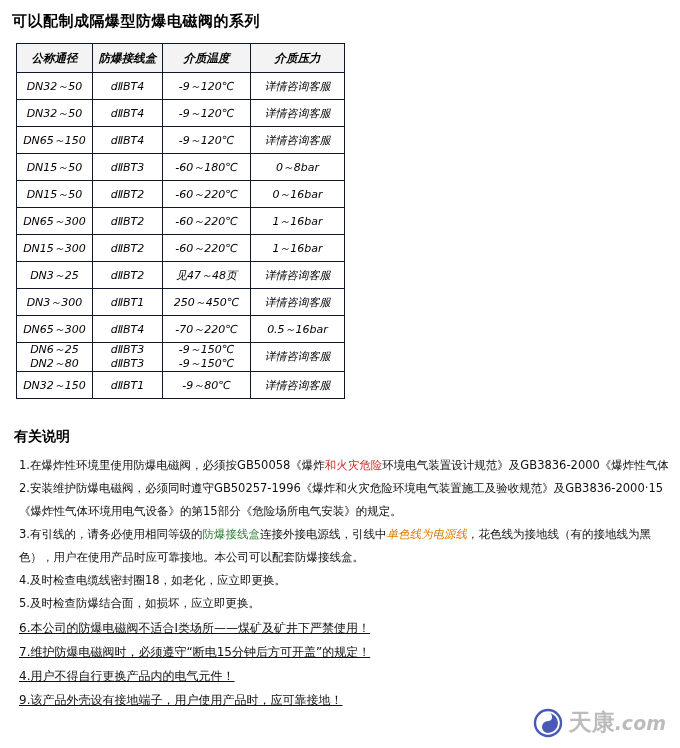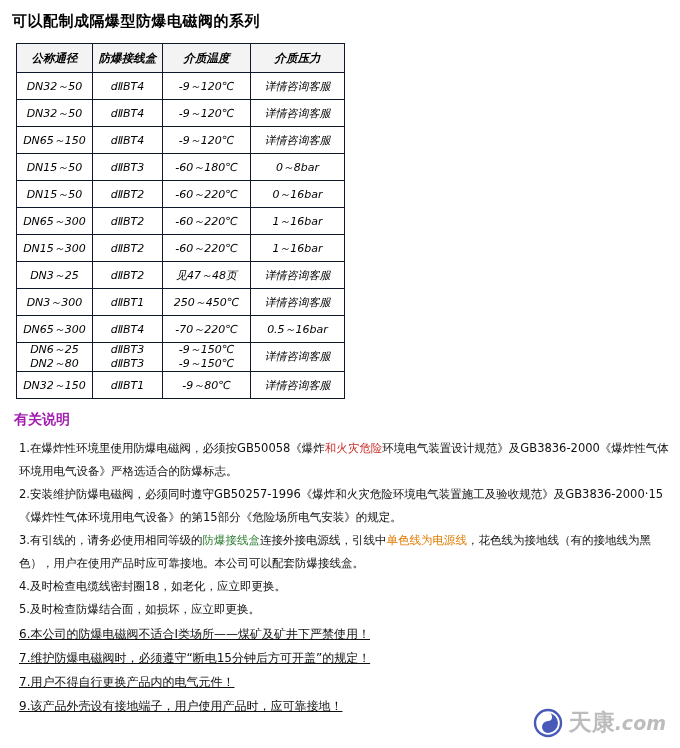--- a/index.html
+++ b/index.html
@@ -57,40 +57,40 @@
   .col3 { width: 88px; }
   .col4 { width: 94px; }
   td.multi {
     line-height: 14px;
     font-size: 10.5px;
     height: 34px;
   }
   .notes-title {
     font-size: 14px;
     font-weight: bold;
-    color: #a21caf;
-    margin: 12px 0 10px 4px;
+    color: #000000;
+    margin: 29px 0 10px 4px;
   }
   .note {
     font-size: 11.5px;
     line-height: 19px;
     color: #111111;
     margin: 0 0 4px 9px;
     max-width: 652px;
   }
   .note.bold-note {
     font-weight: normal;
     text-decoration: underline;
     font-size: 12px;
     line-height: 22px;
     margin-bottom: 2px;
   }
   .hl-red { color: #c9302c; }
   .hl-green { color: #2e7d32; }
-  .hl-orange { color: #e07b00; }
+  .hl-orange { color: #e07b00; font-style: italic; }
   .watermark {
     position: absolute;
     right: 14px;
     bottom: 10px;
     display: flex;
     align-items: center;
     gap: 6px;
     opacity: 0.95;
   }
   .wm-logo {
@@ -204,33 +204,32 @@
           <td>-9～80℃</td>
           <td>详情咨询客服</td>
         </tr>
       </tbody>
   </table>
 
   <div class="notes-title">有关说明</div>
 
   <div id="notes-container">
       <div class="note"><span>1.在爆炸性环境里使用防爆电磁阀，必须按GB50058《爆炸</span><span class="hl-red">和火灾危险</span><span>环境电气装置设计规范》及GB3836-2000《爆炸性气体</span></div>
-      <div class="note"><span>环境用电气设备》严格选适合的防爆标志。</span></div>
       <div class="note"><span>2.安装维护防爆电磁阀，必须同时遵守GB50257-1996《爆炸和火灾危险环境电气装置施工及验收规范》及GB3836-2000·15</span></div>
       <div class="note"><span>《爆炸性气体环境用电气设备》的第15部分《危险场所电气安装》的规定。</span></div>
       <div class="note"><span>3.有引线的，请务必使用相同等级的</span><span class="hl-green">防爆接线盒</span><span>连接外接电源线，引线中</span><span class="hl-orange">单色线为电源线</span><span>，花色线为接地线（有的接地线为黑</span></div>
       <div class="note"><span>色），用户在使用产品时应可靠接地。本公司可以配套防爆接线盒。</span></div>
       <div class="note"><span>4.及时检查电缆线密封圈18，如老化，应立即更换。</span></div>
       <div class="note"><span>5.及时检查防爆结合面，如损坏，应立即更换。</span></div>
     </div>
 
   <div id="bold-notes-container">
       <div class="note bold-note">6.本公司的防爆电磁阀不适合Ⅰ类场所——煤矿及矿井下严禁使用！</div>
       <div class="note bold-note">7.维护防爆电磁阀时，必须遵守“断电15分钟后方可开盖”的规定！</div>
-      <div class="note bold-note">7.用户不得自行更换产品内的电气元件！</div>
+      <div class="note bold-note">4.用户不得自行更换产品内的电气元件！</div>
       <div class="note bold-note">9.该产品外壳设有接地端子，用户使用产品时，应可靠接地！</div>
     </div>
 
   <div class="watermark">
     <div class="wm-logo">
       <svg width="30" height="30" viewBox="0 0 30 30">
         <circle cx="15" cy="15" r="13" fill="none" stroke="#3f51b5" stroke-width="2.4"></circle>
         <path d="M15 5 A10 10 0 0 1 15 25 A6 6 0 0 1 15 13 A4 4 0 0 0 15 5 Z" fill="#3f51b5"></path>
         <circle cx="15" cy="9.5" r="2" fill="#ffffff"></circle>
       </svg>

